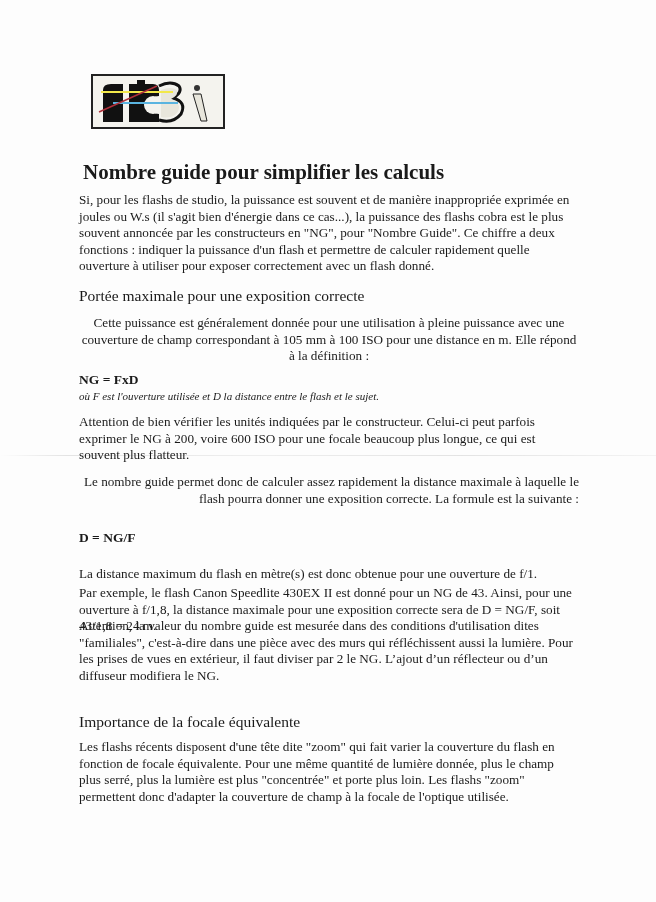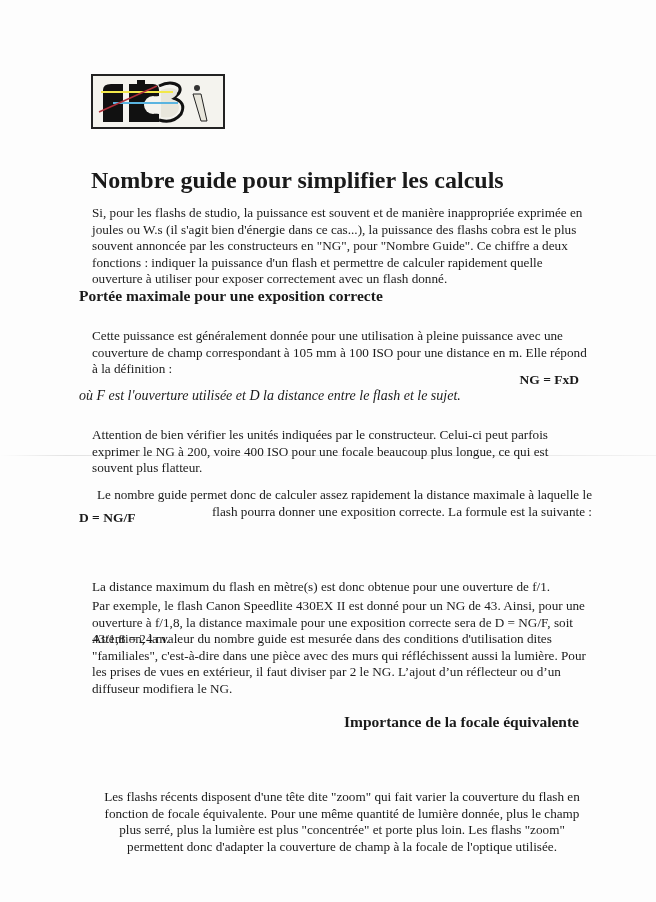--- a/index.html
+++ b/index.html
@@ -35,46 +35,46 @@
       box-sizing: border-box;
     }
     .logo svg { display: block; }
     .content {
       position: absolute;
       left: 79px;
       top: 150px;
       width: 500px;
     }
     h1 {
-      margin: 12px;
-      font-size: 24px;
+      margin: 4px;
+      font-size: 21px;
       font-weight: bold;
       line-height: 28px;
       letter-spacing: 0px;
     }
     h2 {
       margin: 0;
       font-size: 15.5px;
-      font-weight: bold;
+      font-weight: normal;
       line-height: 20px;
     }
     p {
-      margin: 13px;
+      margin: 0;
       font-size: 13.2px;
       line-height: 16.6px;
     }
     .formula {
       font-weight: bold;
       font-size: 13.5px;
       line-height: 16.6px;
       margin: 0;
     }
     .formula-note {
       font-style: italic;
-      font-size: 14px;
+      font-size: 11px;
       line-height: 16.6px;
       margin: 0;
     }
     .blk { position: absolute; left: 0; width: 500px; }
   </style>
 </head>
 <body>
 
 <div class="fold-line"></div>
 
@@ -97,33 +97,33 @@
   </svg>
 </div>
 
 <div class="content">
   <h1 class="blk" style="top:4px;">Nombre guide pour simplifier les calculs</h1>
 
   <p class="blk" style="top:42px;">Si, pour les flashs de studio, la puissance est souvent et de manière inappropriée exprimée en joules ou W.s (il s'agit bien d'énergie dans ce cas...), la puissance des flashs cobra est le plus souvent annoncée par les constructeurs en "NG", pour "Nombre Guide". Ce chiffre a deux fonctions : indiquer la puissance d'un flash et permettre de calculer rapidement quelle ouverture à utiliser pour exposer correctement avec un flash donné.</p>
 
   <h2 class="blk" style="top:136px;">Portée maximale pour une exposition correcte</h2>
 
-  <p class="blk" style="top:165px;">Cette puissance est généralement donnée pour une utilisation à pleine puissance avec une couverture de champ correspondant à 105 mm à 100 ISO pour une distance en m. Elle répond à la définition :</p>
+  <p class="blk" style="top:165px;text-align:center;">Cette puissance est généralement donnée pour une utilisation à pleine puissance avec une couverture de champ correspondant à 105 mm à 100 ISO pour une distance en m. Elle répond à la définition :</p>
 
-  <p class="blk formula" style="top:222px;text-align:right;">NG = FxD</p>
+  <p class="blk formula" style="top:222px;">NG = FxD</p>
   <p class="blk formula-note" style="top:238px;">où F est l'ouverture utilisée et D la distance entre le flash et le sujet.</p>
 
-  <p class="blk" style="top:264px;">Attention de bien vérifier les unités indiquées par le constructeur. Celui-ci peut parfois exprimer le NG à 200, voire 400 ISO pour une focale beaucoup plus longue, ce qui est souvent plus flatteur.</p>
+  <p class="blk" style="top:264px;">Attention de bien vérifier les unités indiquées par le constructeur. Celui-ci peut parfois exprimer le NG à 200, voire 600 ISO pour une focale beaucoup plus longue, ce qui est souvent plus flatteur.</p>
 
   <p class="blk" style="top:324px;text-align:right;">Le nombre guide permet donc de calculer assez rapidement la distance maximale à laquelle le flash pourra donner une exposition correcte. La formule est la suivante :</p>
 
-  <p class="blk formula" style="top:360px;">D = NG/F</p>
+  <p class="blk formula" style="top:380px;">D = NG/F</p>
 
   <p class="blk" style="top:416px;">La distance maximum du flash en mètre(s) est donc obtenue pour une ouverture de f/1.</p>
 
   <p class="blk" style="top:435px;">Par exemple, le flash Canon Speedlite 430EX II est donné pour un NG de 43. Ainsi, pour une ouverture à f/1,8, la distance maximale pour une exposition correcte sera de D = NG/F, soit 43/1,8 = 24 m.</p>
 
   <p class="blk" style="top:468px;">Attention, la valeur du nombre guide est mesurée dans des conditions d'utilisation dites "familiales", c'est-à-dire dans une pièce avec des murs qui réfléchissent aussi la lumière. Pour les prises de vues en extérieur, il faut diviser par 2 le NG. L’ajout d’un réflecteur ou d’un diffuseur modifiera le NG.</p>
 
-  <h2 class="blk" style="top:562px;text-align:right;">Importance de la focale équivalente</h2>
+  <h2 class="blk" style="top:562px;">Importance de la focale équivalente</h2>
 
-  <p class="blk" style="top:626px;text-align:center;">Les flashs récents disposent d'une tête dite "zoom" qui fait varier la couverture du flash en fonction de focale équivalente. Pour une même quantité de lumière donnée, plus le champ plus serré, plus la lumière est plus "concentrée" et porte plus loin. Les flashs "zoom" permettent donc d'adapter la couverture de champ à la focale de l'optique utilisée.</p>
+  <p class="blk" style="top:589px;">Les flashs récents disposent d'une tête dite "zoom" qui fait varier la couverture du flash en fonction de focale équivalente. Pour une même quantité de lumière donnée, plus le champ plus serré, plus la lumière est plus "concentrée" et porte plus loin. Les flashs "zoom" permettent donc d'adapter la couverture de champ à la focale de l'optique utilisée.</p>
 </div>
 
 </body></html>

